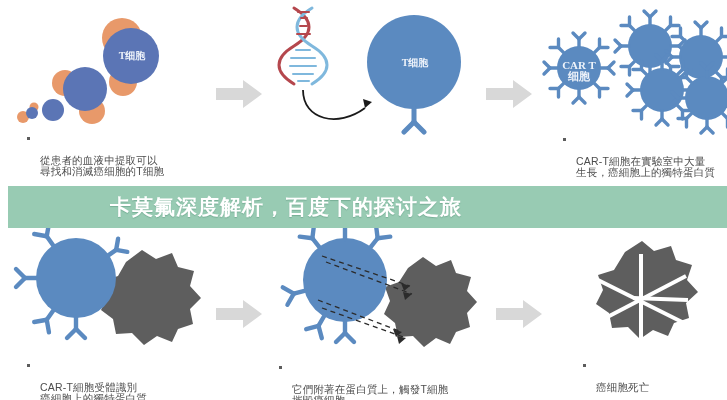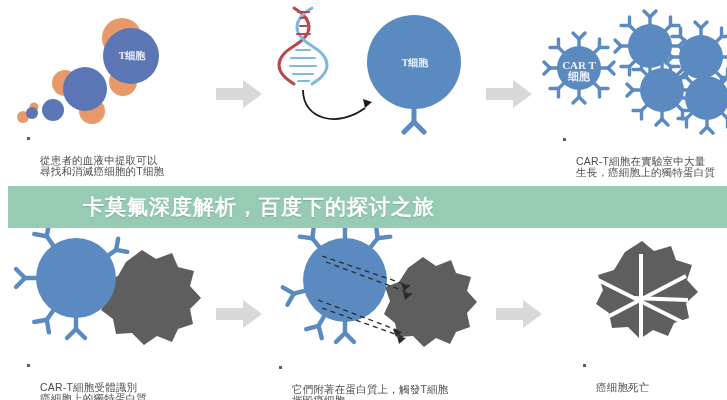--- a/index.html
+++ b/index.html
@@ -315,16 +315,16 @@
         </g>
       </g>
     </svg>
     <div class="caption" style="left:58px;top:132px;width:160px;">
       <span class="bullet"></span>
       <span>癌细胞死亡</span>
     </div>
   </div>
 
   <div id="banner" style="top:186px;height:42px;">
-    <div id="banner-title" style="margin-left:75px;">卡莫氟深度解析，百度下的探讨之旅</div>
+    <div id="banner-title" style="margin-left:102px;">卡莫氟深度解析，百度下的探讨之旅</div>
   </div>
 
 </div>
 
 </body></html>

